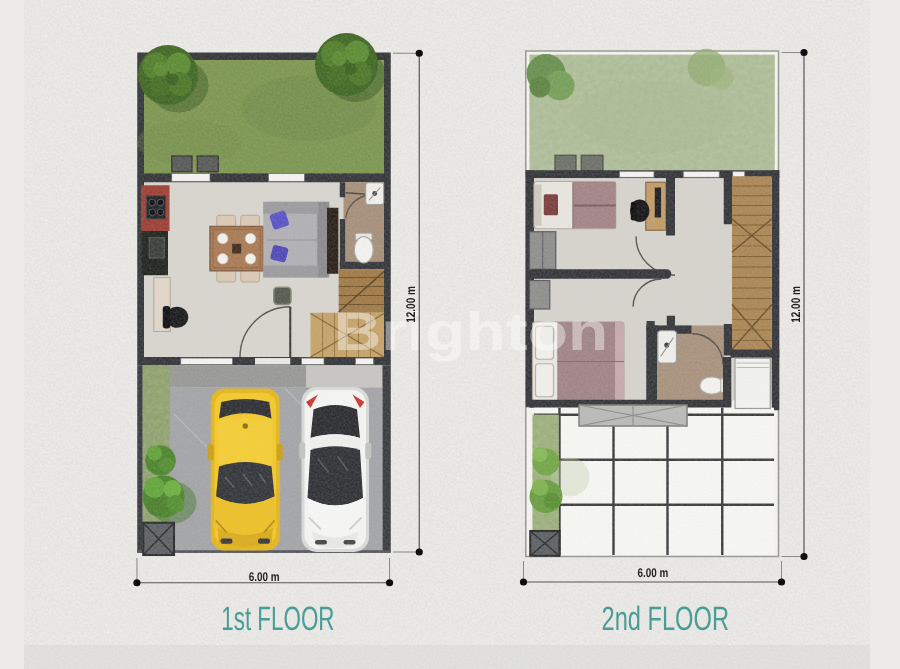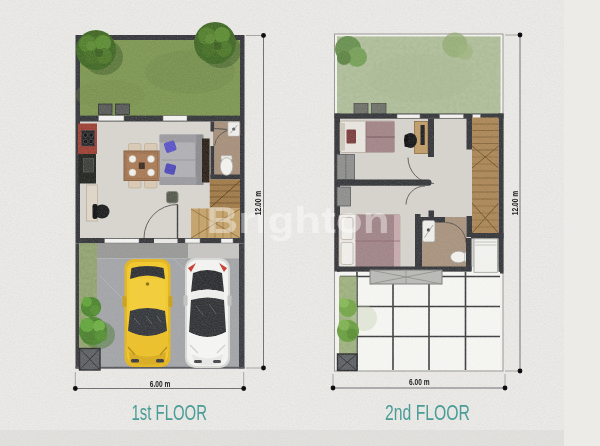--- a/index.html
+++ b/index.html
@@ -1,16 +1,16 @@
 <!DOCTYPE html>
 <html><head>
 <meta charset="utf-8">
 <style>
 html,body{margin:0;padding:0;background:#ecebe8;}
-#page{position:relative;width:564px;height:446px;overflow:hidden;font-family:"Liberation Sans",sans-serif;}
+#page{position:relative;width:564px;height:446px;overflow:hidden;font-family:"Liberation Sans",sans-serif;padding-left:16px;}
 </style>
 </head>
 <body>
 <div id="page">
 <svg width="600" height="446" viewBox="0 0 600 446" xmlns="http://www.w3.org/2000/svg">
 <defs>
 <filter id="paper" x="0" y="0" width="100%" height="100%">
 <feTurbulence type="fractalNoise" baseFrequency="0.75" numOctaves="2" seed="7"></feTurbulence>
 <feColorMatrix type="matrix" values="0 0 0 0 0.68  0 0 0 0 0.68  0 0 0 0 0.67  0.75 0 0 0 -0.22"></feColorMatrix>
 </filter>

